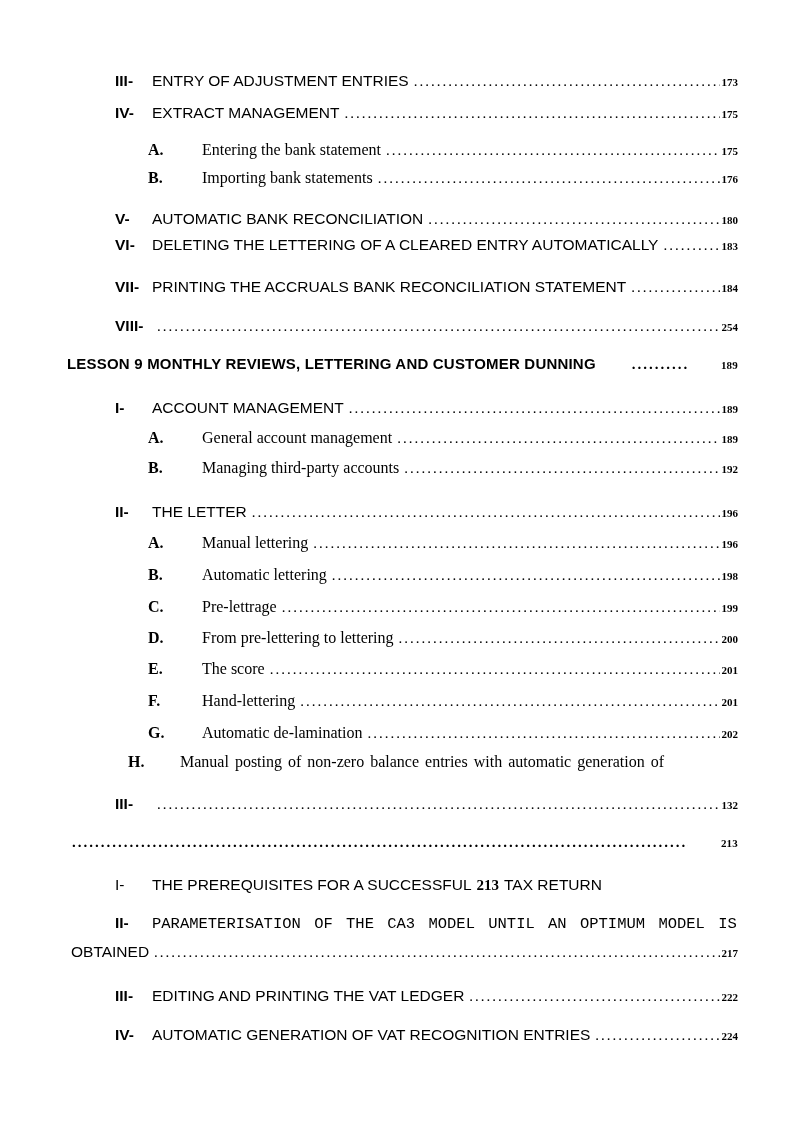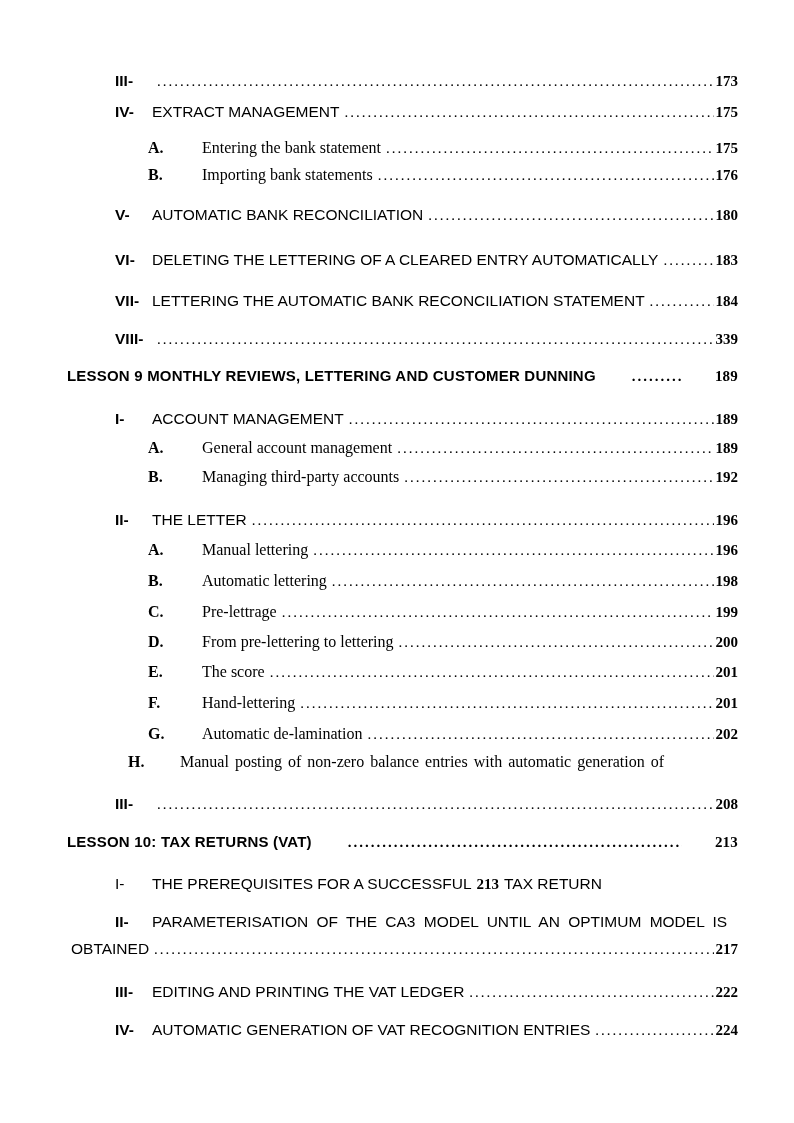--- a/index.html
+++ b/index.html
@@ -11,46 +11,47 @@
   .l1 .num{font-weight:bold;min-width:37px;flex:0 0 auto;}
   
   .sub{padding-left:81px;font-family:"Liberation Serif",serif;font-size:16px;}
   .sub .num{font-weight:bold;min-width:54px;flex:0 0 auto;}
   
   .lesson{font-family:"Liberation Sans",sans-serif;font-size:15px;font-weight:bold;letter-spacing:.2px;gap:31px;}
   .lesson .leader{font-weight:bold;}
   
   .leader{flex:1 1 auto;overflow:hidden;white-space:nowrap;font-family:"Liberation Serif",serif;font-size:15px;letter-spacing:2px;margin:0 2px 0 5px;font-weight:normal;}
   .leader::after{content:"..........................................................................................................................................................";}
-  .pg{font-family:"Liberation Serif",serif;font-size:15px;font-weight:bold;flex:0 0 auto;text-align:right;}
+  .pg{font-family:"Liberation Serif",serif;font-size:11px;font-weight:bold;flex:0 0 auto;text-align:right;}
   .t{flex:0 0 auto;}
   
   .hblock .row{line-height:16px;font-family:"Liberation Serif",serif;font-size:16px;}
   .hline1{padding-left:61px;}
   .hline1 .num{font-weight:bold;min-width:52px;flex:0 0 auto;}
   .hline1 .t{word-spacing:2px;}
   .hline2{padding-left:65px;}
   
   .wblock .row{font-family:"Liberation Sans",sans-serif;font-size:15.5px;}
   .wline1{padding-left:48px;}
   .wline1 .num{font-weight:bold;min-width:37px;flex:0 0 auto;}
-  .wline1 .t{word-spacing:4px;}
+  .wline1 .t{word-spacing:4px;font-family:Liberation Mono, monospace;}
   .wline2{padding-left:4px;margin-top:10px;}
   
   .plain .num{font-weight:normal;}
   .inlinepg{font-family:"Liberation Serif",serif;font-weight:bold;font-size:15px;margin:0 5px;}
 </style>
 </head>
 <body>
 
 <div class="page">
   <div class="toc">
 
     <div class="row l1">
       <span class="num">III-</span>
+      <span class="t">ENTRY OF ADJUSTMENT ENTRIES</span>
       <span class="leader"></span>
       <span class="pg">173</span>
     </div>
 
     <div class="row l1" style="margin-top:13px">
       <span class="num">IV-</span>
       <span class="t">EXTRACT MANAGEMENT</span>
       <span class="leader"></span>
       <span class="pg">175</span>
     </div>
@@ -69,38 +70,38 @@
       <span class="pg">176</span>
     </div>
 
     <div class="row l1" style="margin-top:22px">
       <span class="num">V-</span>
       <span class="t">AUTOMATIC BANK RECONCILIATION</span>
       <span class="leader"></span>
       <span class="pg">180</span>
     </div>
 
-    <div class="row l1" style="margin-top:27px">
+    <div class="row l1" style="margin-top:7px">
       <span class="num">VI-</span>
       <span class="t">DELETING THE LETTERING OF A CLEARED ENTRY AUTOMATICALLY</span>
       <span class="leader"></span>
       <span class="pg">183</span>
     </div>
 
     <div class="row l1" style="margin-top:23px">
       <span class="num">VII-</span>
-      <span class="t">LETTERING THE AUTOMATIC BANK RECONCILIATION STATEMENT</span>
+      <span class="t">PRINTING THE ACCRUALS BANK RECONCILIATION STATEMENT</span>
       <span class="leader"></span>
       <span class="pg">184</span>
     </div>
 
     <div class="row l1" style="margin-top:20px">
       <span class="num">VIII-</span>
       <span class="leader"></span>
-      <span class="pg">339</span>
+      <span class="pg">254</span>
     </div>
 
     <div class="row lesson" style="margin-top:19px">
       <span class="t">LESSON 9 MONTHLY REVIEWS, LETTERING AND CUSTOMER DUNNING</span>
       <span class="leader"></span>
       <span class="pg">189</span>
     </div>
 
     <div class="row l1" style="margin-top:25px">
       <span class="num">I-</span>
@@ -182,25 +183,24 @@
     <div class="hblock" style="margin-top:11px">
       <div class="row hline1">
         <span class="num">H.</span>
         <span class="t">Manual posting of non-zero balance entries with automatic generation of</span>
       </div>
     </div>
 
     <div class="row l1" style="margin-top:25px">
       <span class="num">III-</span>
       <span class="leader"></span>
-      <span class="pg">208</span>
+      <span class="pg">132</span>
     </div>
 
     <div class="row lesson" style="margin-top:20px">
-      <span class="t">LESSON 10: TAX RETURNS (VAT)</span>
       <span class="leader"></span>
       <span class="pg">213</span>
     </div>
 
     <div class="row l1 plain" style="margin-top:24px">
       <span class="num">I-</span>
       <span class="t"><span>THE PREREQUISITES FOR A SUCCESSFUL</span><span class="inlinepg">213</span><span>TAX RETURN</span></span>
     </div>
 
     <div class="wblock" style="margin-top:20px">

